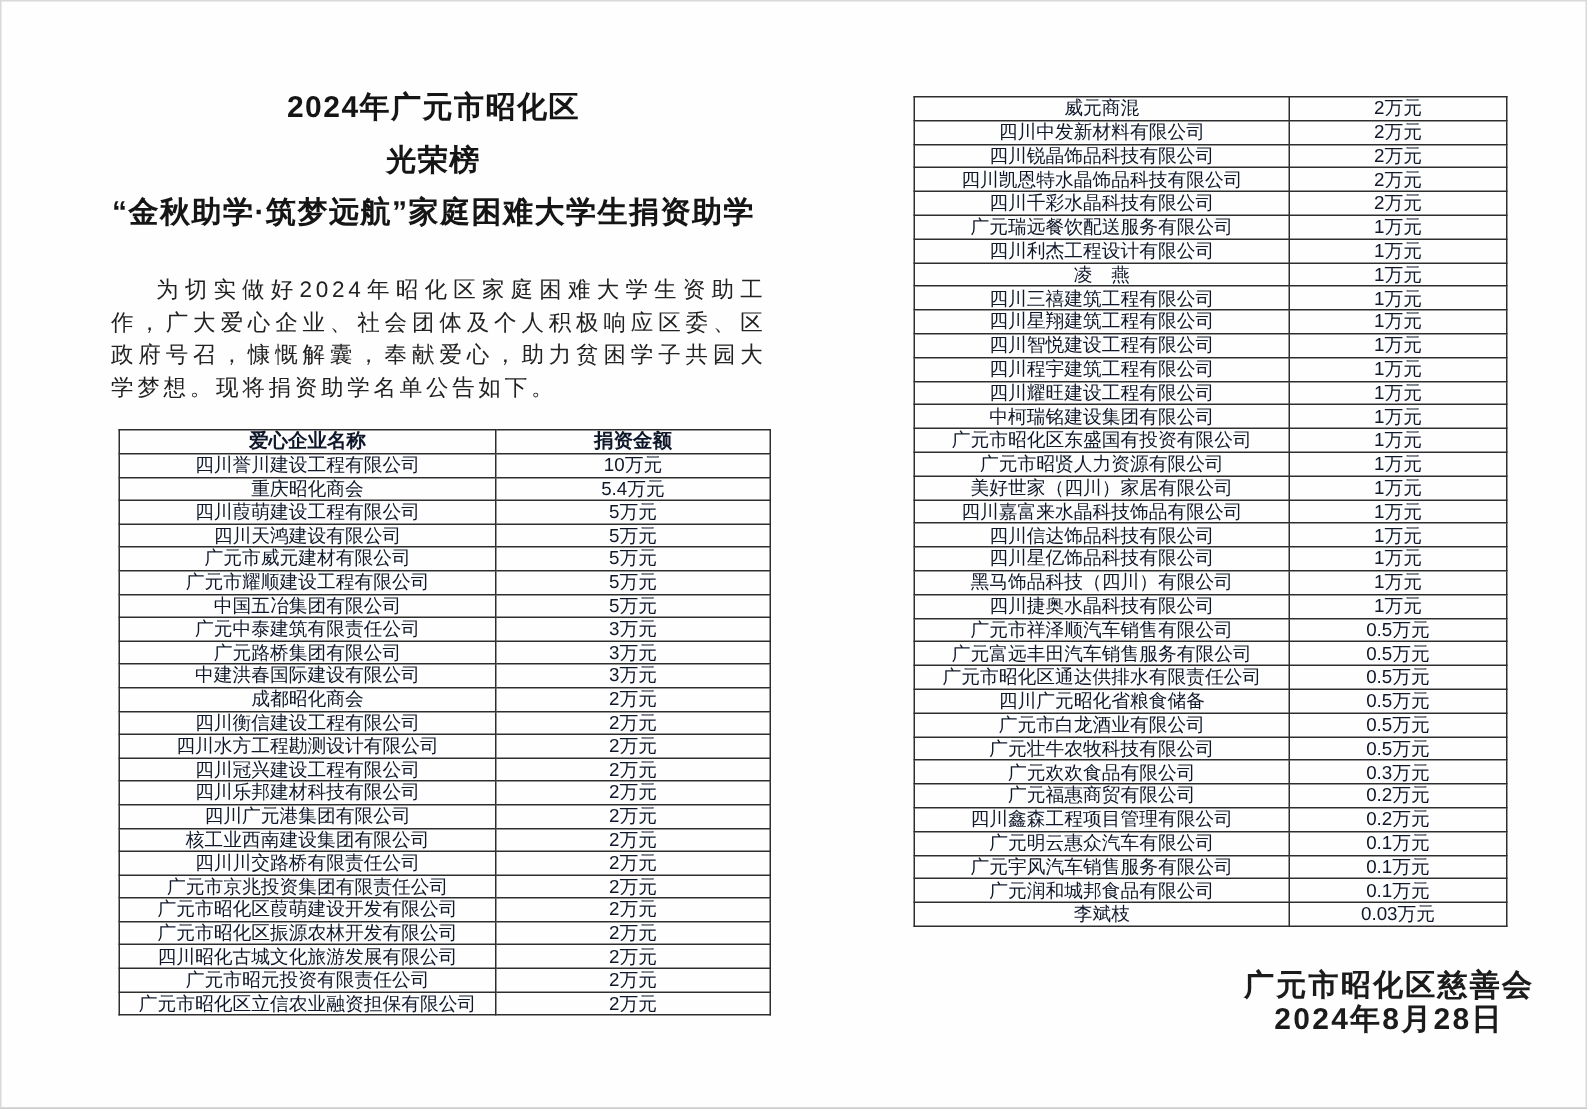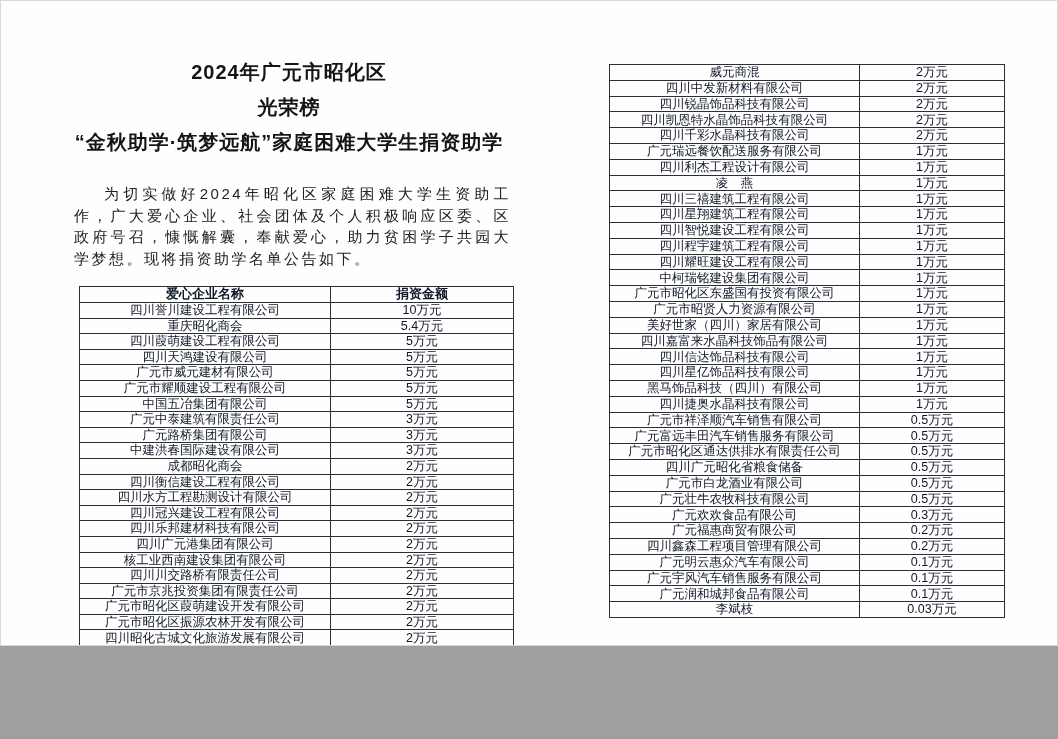--- a/index.html
+++ b/index.html
@@ -1,19 +1,19 @@
 <!DOCTYPE html>
 <html><head>
 <meta charset="utf-8">
 <style>
   html, body { margin: 0; padding: 0; background: #9f9f9f; }
   .page {
     position: relative;
     width: 1058px;
-    height: 646px;
+    height: 739px;
     margin: 0 auto;
     background: #fefefe;
     box-sizing: border-box;
     border: 1px solid #d9d9d9;
     font-family: "Liberation Sans", sans-serif;
     color: #1c1c1c;
     overflow: hidden;
   }
   .doc-title {
     position: absolute;
@@ -187,20 +187,24 @@
         </tr>
         <tr>
           <td>广元市昭化区振源农林开发有限公司</td>
           <td>2万元</td>
         </tr>
         <tr>
           <td>四川昭化古城文化旅游发展有限公司</td>
           <td>2万元</td>
         </tr>
         <tr>
+          <td>广元市昭元投资有限责任公司</td>
+          <td>2万元</td>
+        </tr>
+        <tr>
           <td>广元市昭化区立信农业融资担保有限公司</td>
           <td>2万元</td>
         </tr>
       </tbody>
   </table>
 
   <table class="donor-table" id="right-table">
     <colgroup>
       <col class="name-col-right">
         <col>

